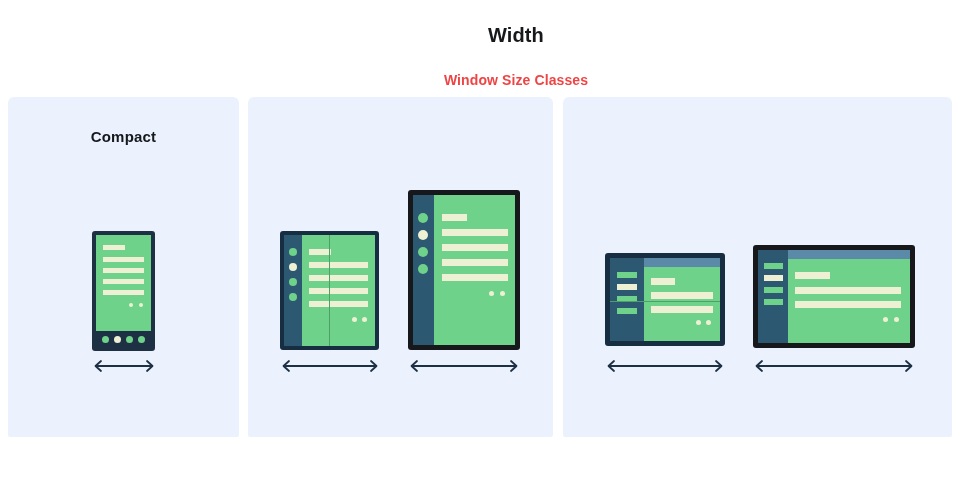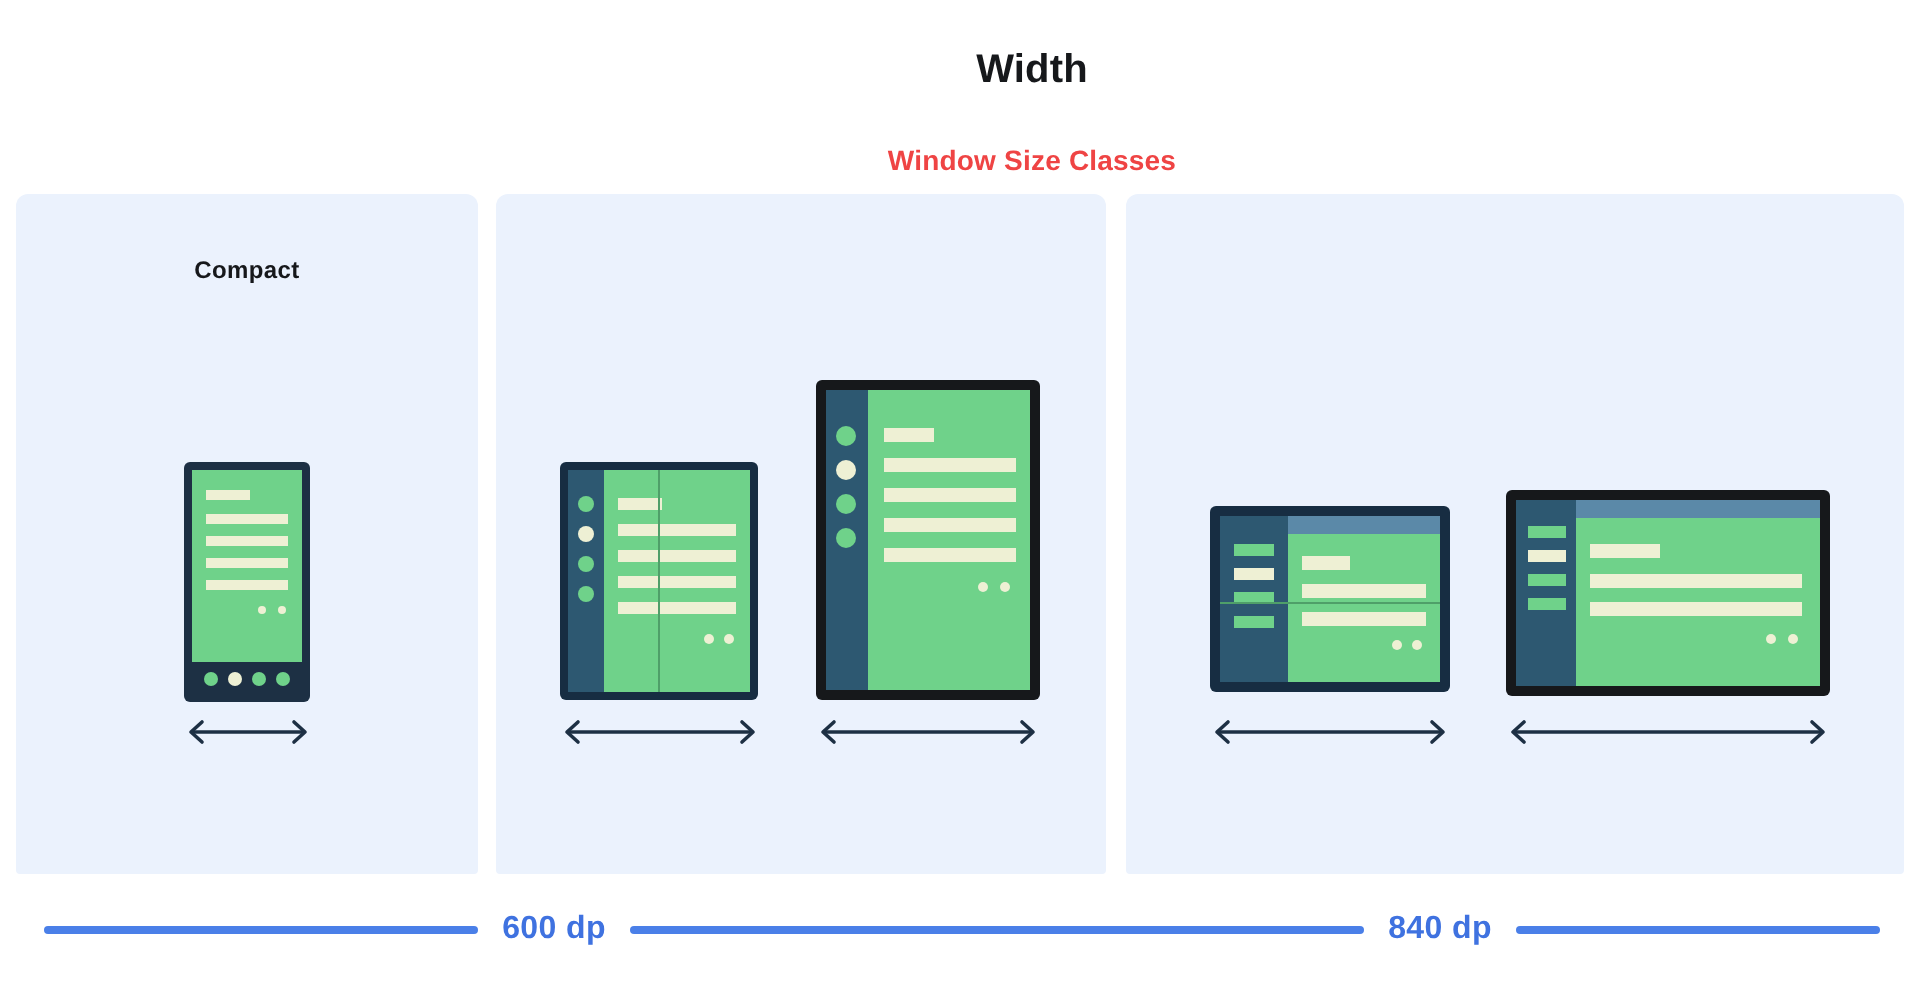--- a/index.html
+++ b/index.html
@@ -57,21 +57,21 @@
   }
   #panel-compact  { left: 8px;   width: 231px; }
   #panel-medium   { left: 248px; width: 305px; }
   #panel-expanded { left: 563px; width: 389px; }
 
   .panel-title {
     position: absolute;
     left: 0; top: 31px;
     width: 100%;
     text-align: center;
-    font-size: 12px;
+    font-size: 15px;
     font-weight: bold;
     color: #16181b;
     letter-spacing: 0.2px;
   }
 
   
   .device {
     position: absolute;
     box-sizing: border-box;
   }
@@ -373,23 +373,13 @@
         <line x1="6" y1="9" x2="160" y2="9" stroke="#1d3044" stroke-width="1.8"></line>
         <polyline points="11,4 5.5,9 11,14" fill="none" stroke="#1d3044" stroke-width="1.8" stroke-linecap="round" stroke-linejoin="round"></polyline>
         <polyline points="155,4 160.5,9 155,14" fill="none" stroke="#1d3044" stroke-width="1.8" stroke-linecap="round" stroke-linejoin="round"></polyline>
       </svg>
     </div>
   </div>
 
 </div>
 
 <div id="dp-scale">
-  <div class="dp-seg" id="dp-seg-600">
-    <div class="dp-line"></div>
-    <div class="dp-label">600 dp</div>
-    <div class="dp-line"></div>
-  </div>
-  <div class="dp-seg" id="dp-seg-840">
-    <div class="dp-line"></div>
-    <div class="dp-label">840 dp</div>
-    <div class="dp-line"></div>
-  </div>
 </div>
 
 </body></html>

